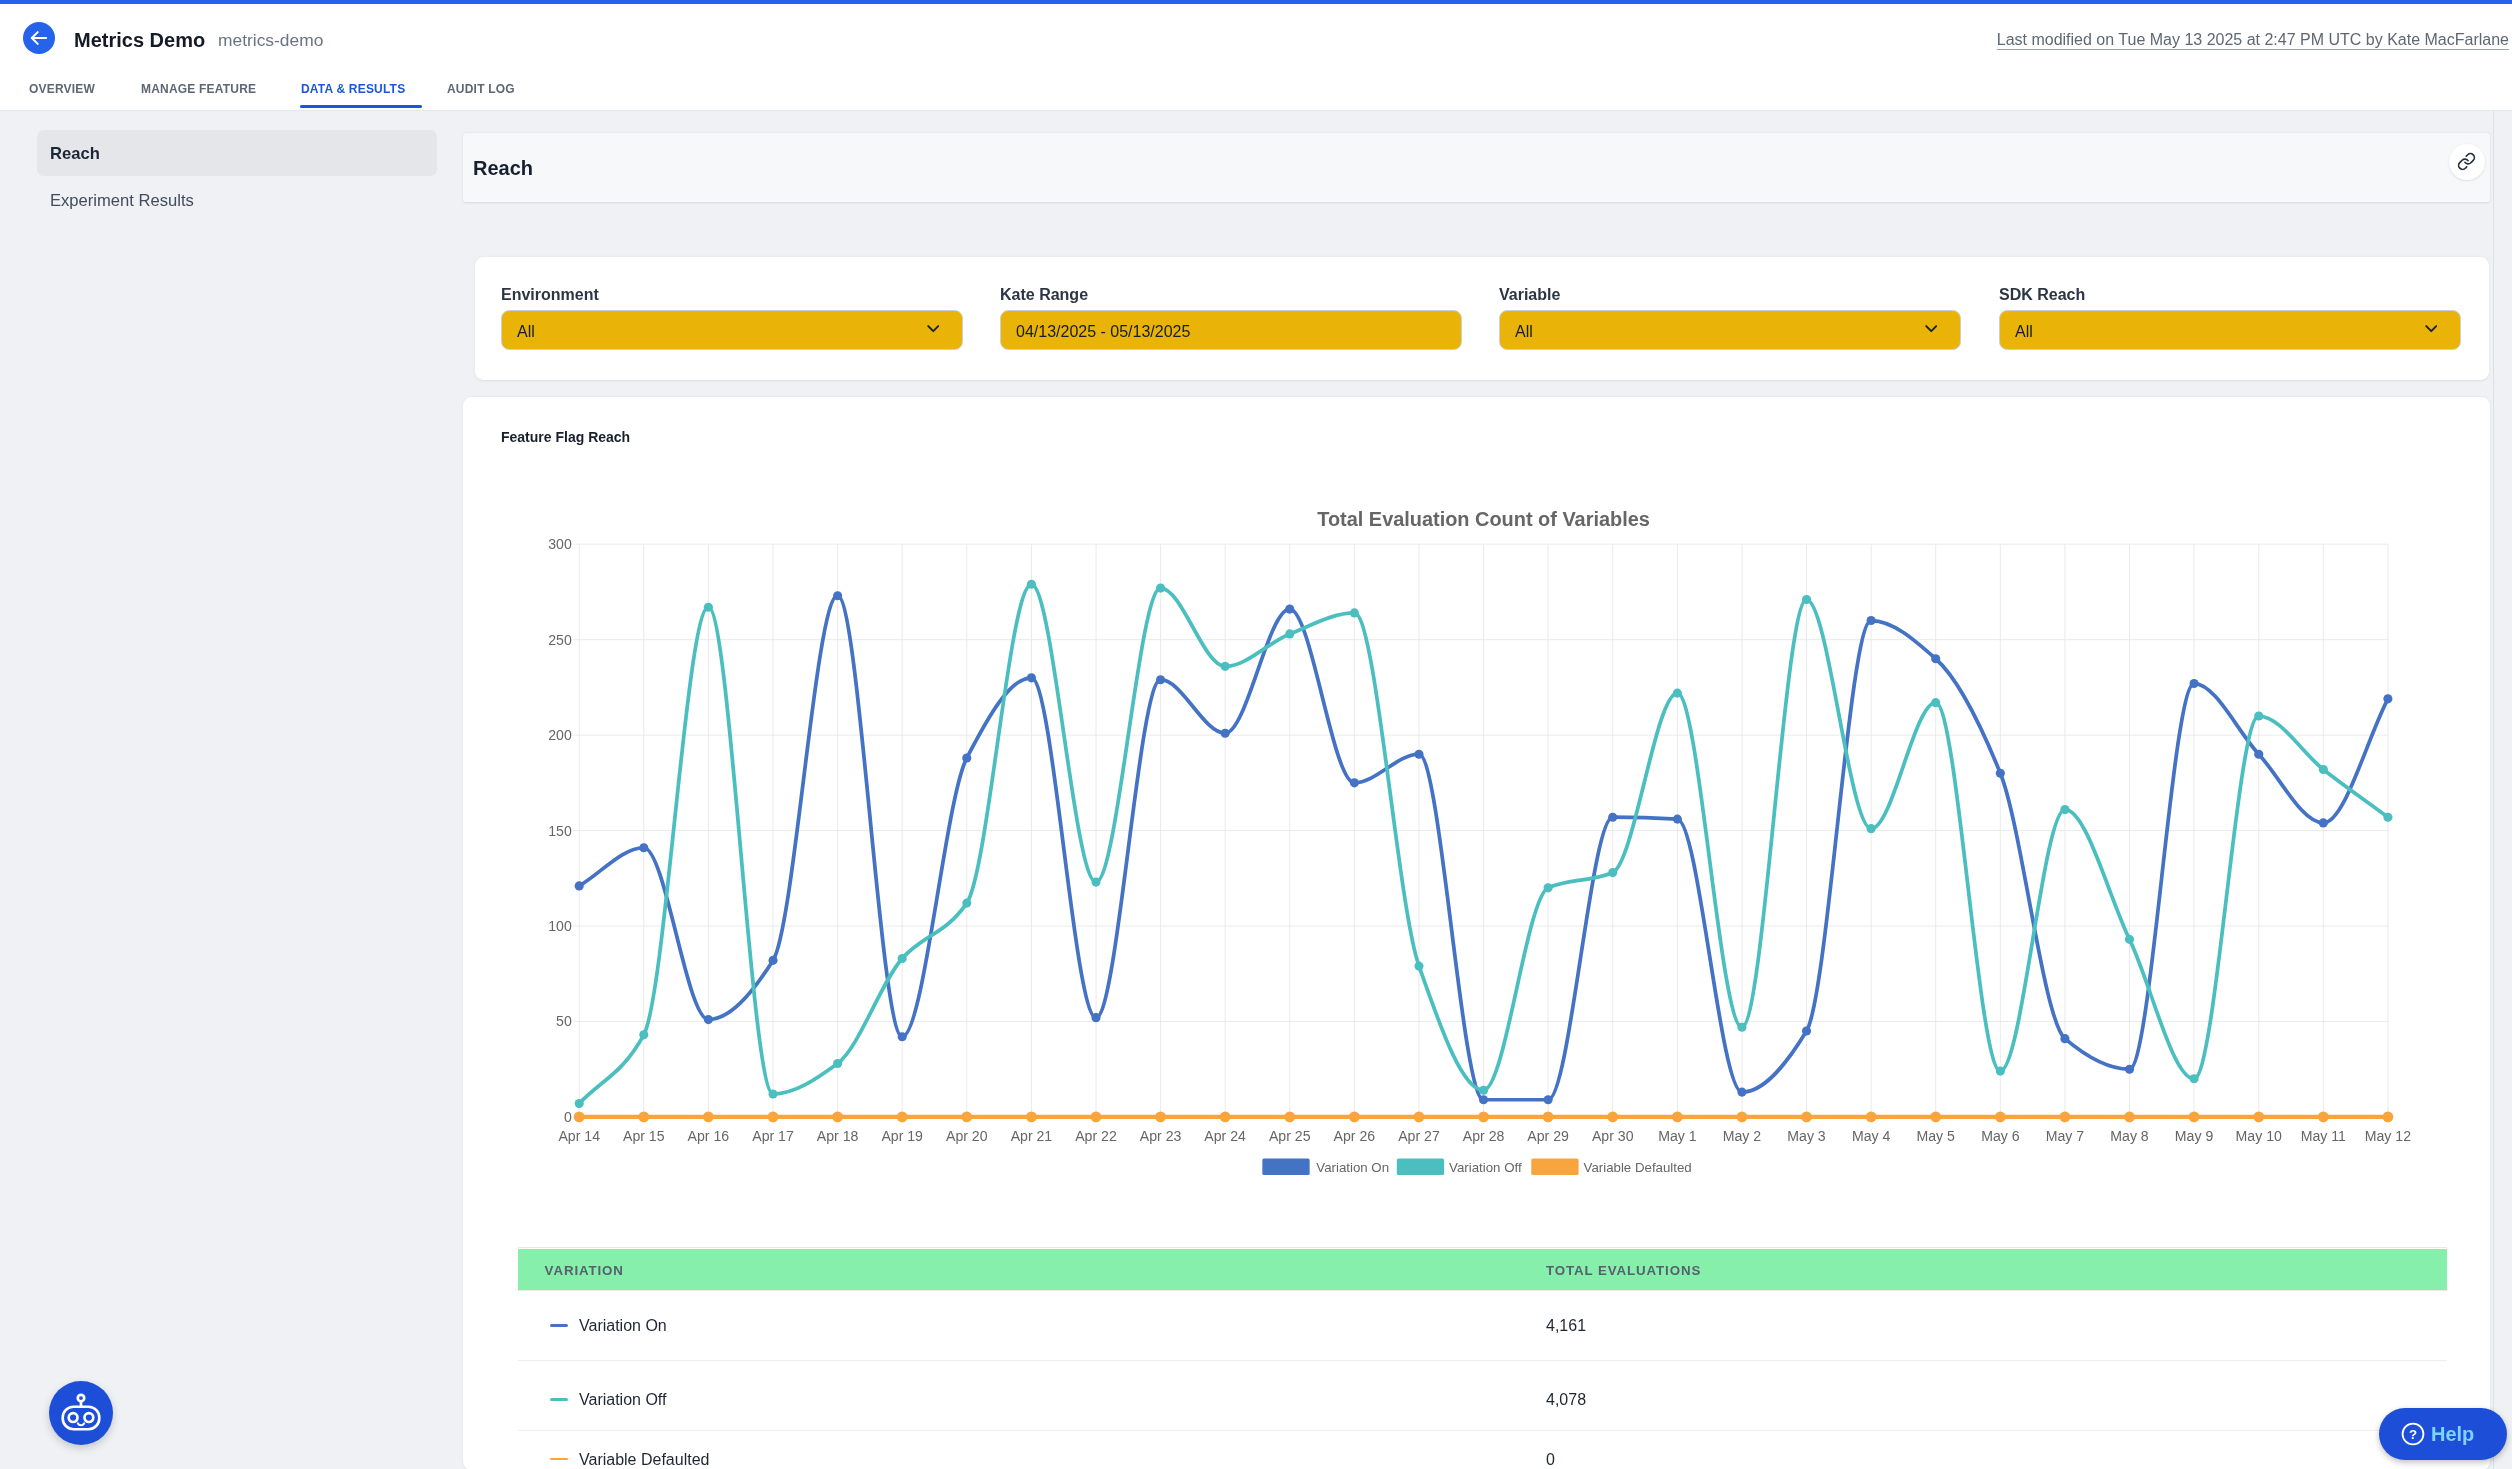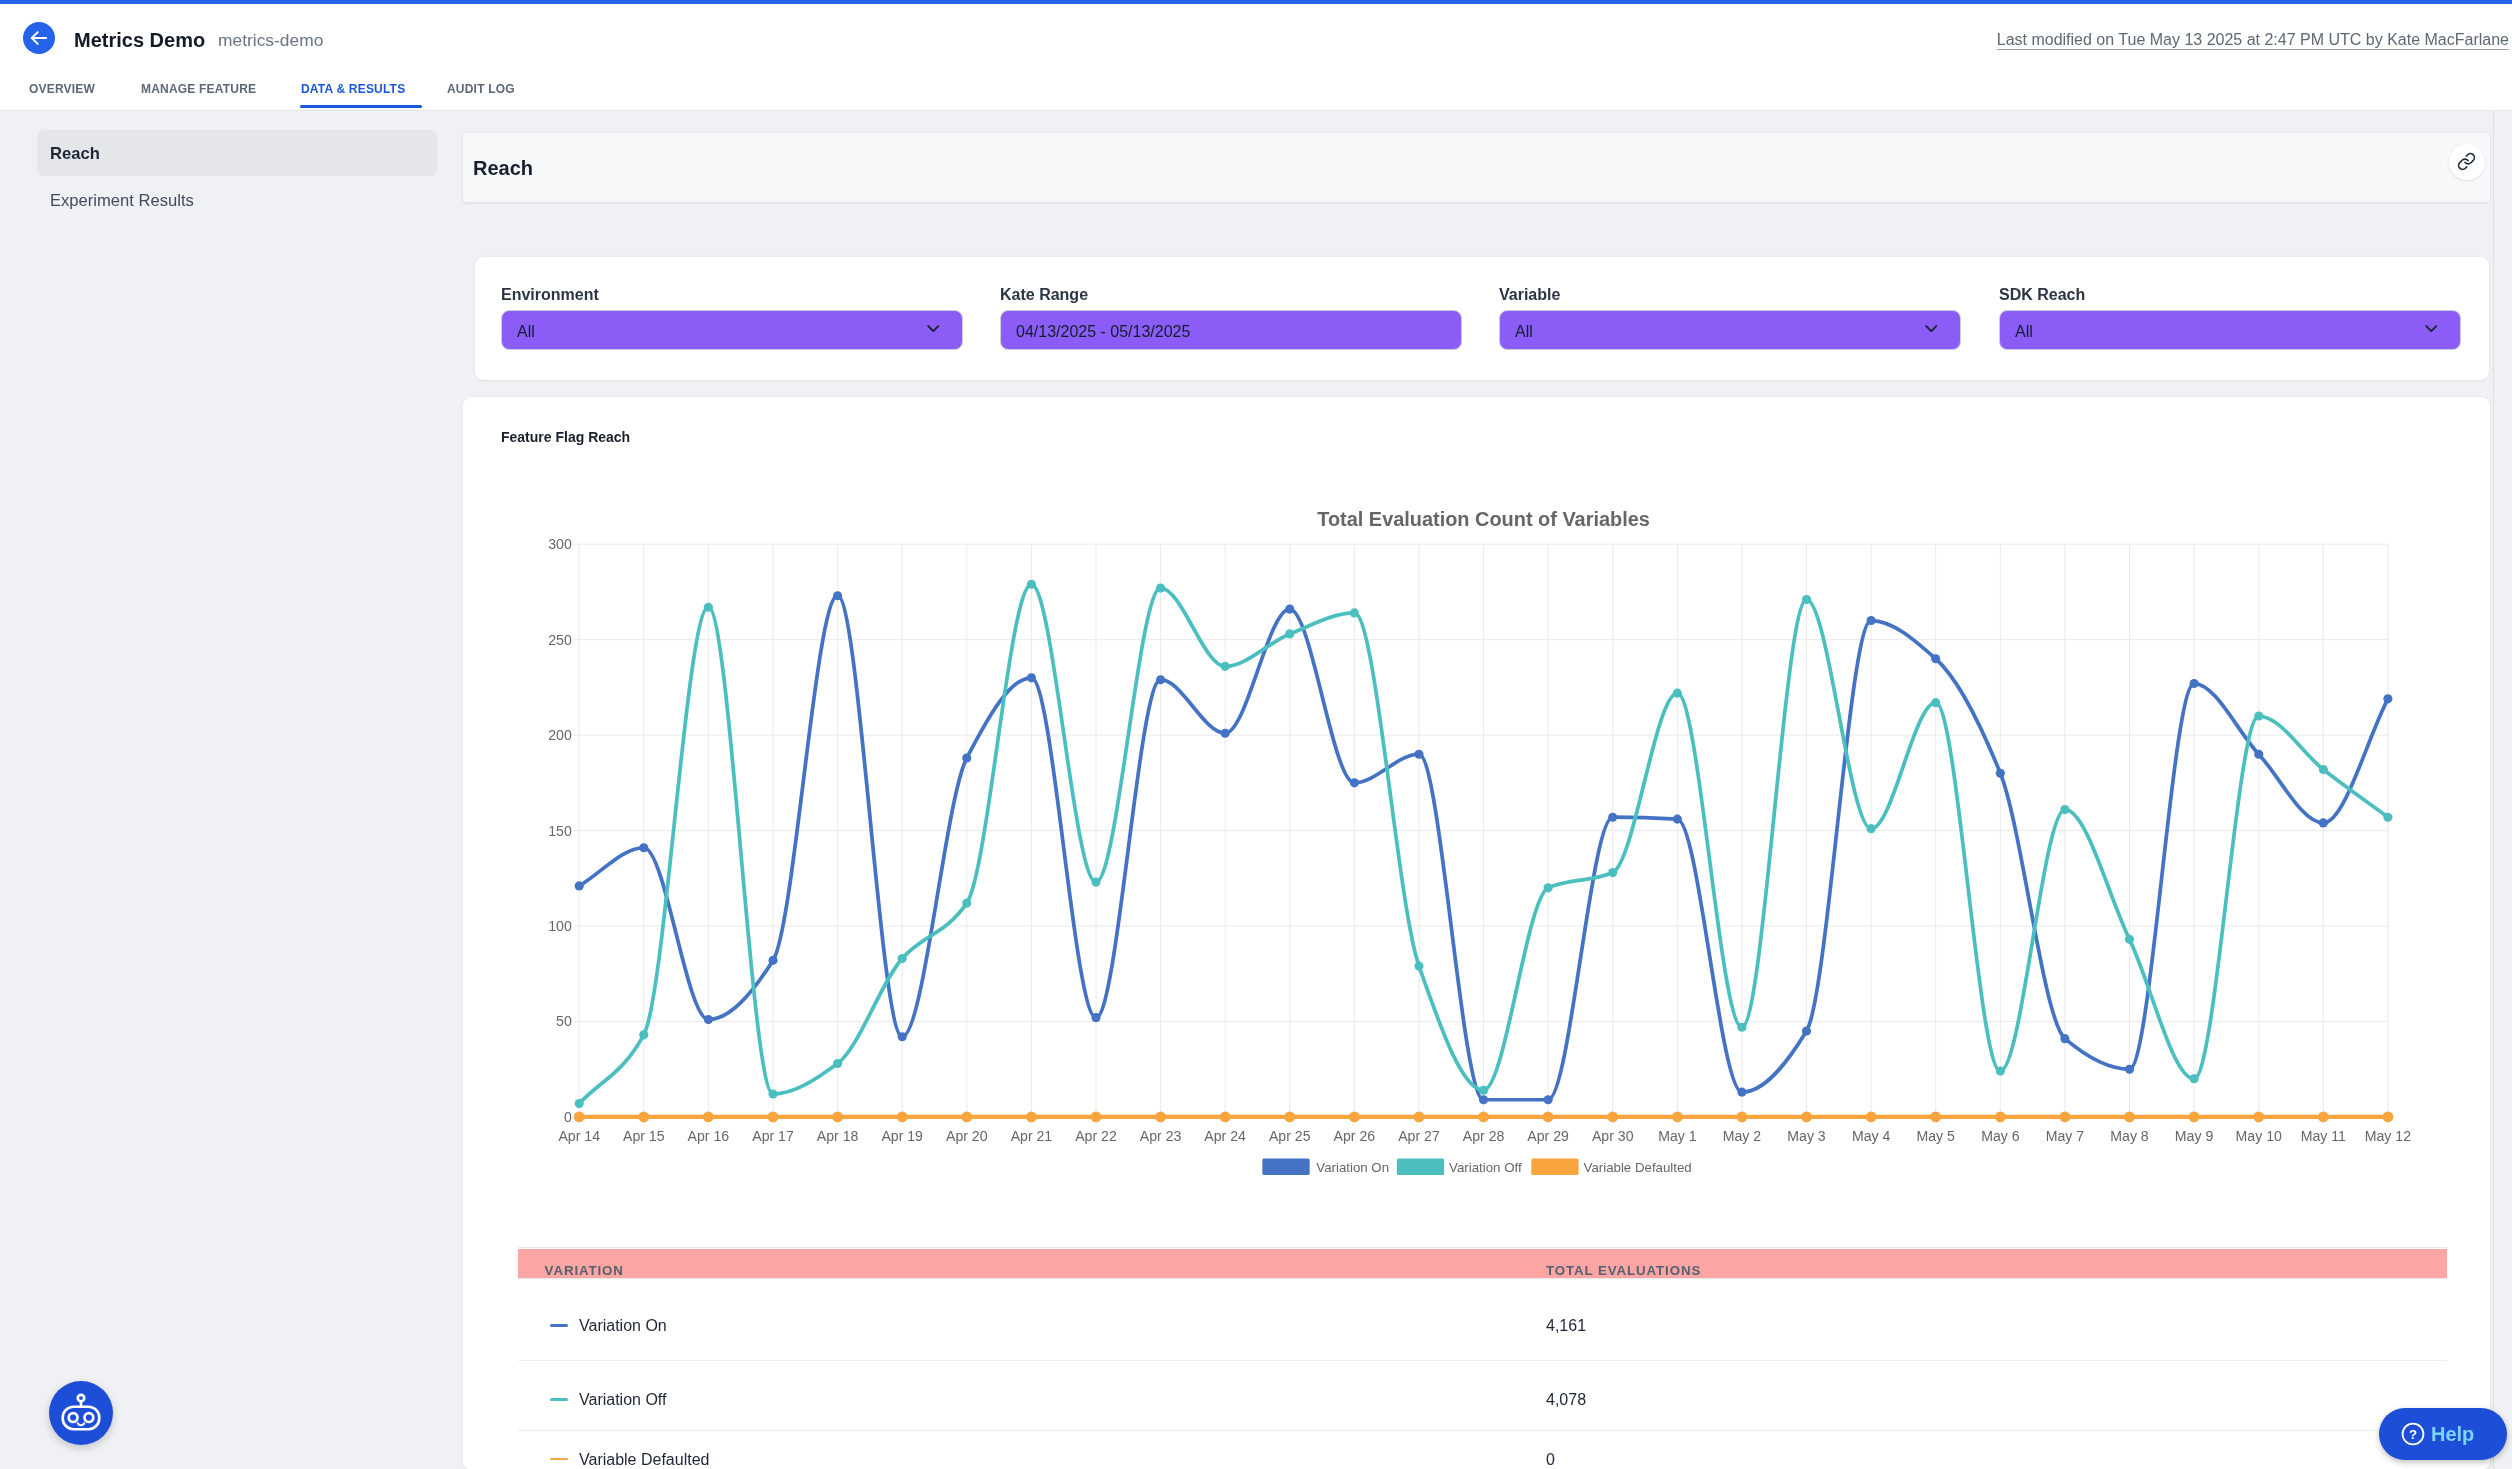--- a/index.html
+++ b/index.html
@@ -14,27 +14,27 @@
 .tab.active { color:#1a56db; }
 #tabline { left:300px; top:105px; width:122px; height:2.9px; background:#1a56db; border-radius:1.7px; }
 #sidebar-pill { left:37px; top:130px; width:400px; height:46px; background:#e4e6ea; border-radius:6.6px; }
 #sb1 { left:50px; top:145px; font-size:16.6px; font-weight:bold; color:#1d2635; line-height:17.4px; }
 #sb2 { left:50px; top:192px; font-size:16.6px; color:#424c5c; line-height:17.4px; }
 #band { left:463px; top:133px; width:2027px; height:69px; background:#f7f8fa; border-radius:3.3px; box-shadow:0 0.8px 2.5px rgba(0,0,0,0.10); }
 #bandtitle { left:473px; top:157px; font-size:20px; font-weight:bold; color:#16202e; line-height:23px; }
 #linkbtn { left:2449px; top:144px; width:36px; height:36px; border-radius:50%; background:#ffffff; box-shadow:0 0.8px 2.5px rgba(0,0,0,0.12); }
 #filtercard { left:475px; top:257px; width:2014px; height:123px; background:#ffffff; border-radius:8.3px; box-shadow:0 0.8px 2.5px rgba(0,0,0,0.08); }
 .flabel { top:286px; font-size:16px; font-weight:bold; color:#2c3543; line-height:17.4px; }
-.fctrl { top:310px; height:40px; width:462px; background:#8b5cf6; border:0.8px solid #c9d0da; border-radius:8.3px; }
+.fctrl { top:310px; height:40px; width:462px; background:#eab308; border:0.8px solid #c9d0da; border-radius:8.3px; }
 .fval { position:absolute; left:15px; top:11.6px; font-size:16px; color:#141d2b; line-height:18px; }
 .chev { position:absolute; right:23px; top:14px; }
 #chartcard { left:463px; top:397px; width:2027px; height:1073px; background:#ffffff; border-radius:8.3px; box-shadow:0 0.8px 2.5px rgba(0,0,0,0.08); }
 #ffr { left:501px; top:428px; font-size:14px; font-weight:bold; color:#18202c; line-height:18px; }
 #table { left:518px; top:1247px; width:1929px; border-top:0.8px solid #e7e9ec; }
-#thead { position:absolute; left:0; top:0.8px; width:1929px; height:30px; background:#fca5a5; border-bottom:0.8px solid #e7e9ec; }
+#thead { position:absolute; left:0; top:0.8px; width:1929px; height:42px; background:#86efac; border-bottom:0.8px solid #e7e9ec; }
 .th { position:absolute; top:15px; font-size:13.3px; font-weight:bold; letter-spacing:0.9px; color:#57606d; line-height:14px; }
 .row { position:absolute; left:0; width:1929px; height:70px; border-bottom:0.8px solid #eceef1; }
 .dash { position:absolute; left:32px; top:33px; width:18px; height:2.9px; border-radius:1.7px; }
 .rlabel { position:absolute; left:61px; top:27px; font-size:16px; color:#1f2633; line-height:16.6px; }
 .rval { position:absolute; left:1028px; top:27px; font-size:16px; color:#1f2633; line-height:16.6px; }
 #vline { left:2493px; top:111px; width:0.8px; height:1358px; background:#dcdfe3; }
 #robot { left:49px; top:1381px; width:64px; height:64px; border-radius:50%; background:#1d4ed8; box-shadow:0 3.3px 8.3px rgba(0,0,0,0.18); }
 #help { left:2379px; top:1408px; width:128px; height:52px; border-radius:26.6px; background:#1d4ed8; box-shadow:0 2.5px 6.6px rgba(0,0,0,0.25); }
 #helptxt { position:absolute; left:52px; top:16px; font-size:20px; font-weight:bold; color:#7dd3fc; line-height:21px; }
 </style></head>

